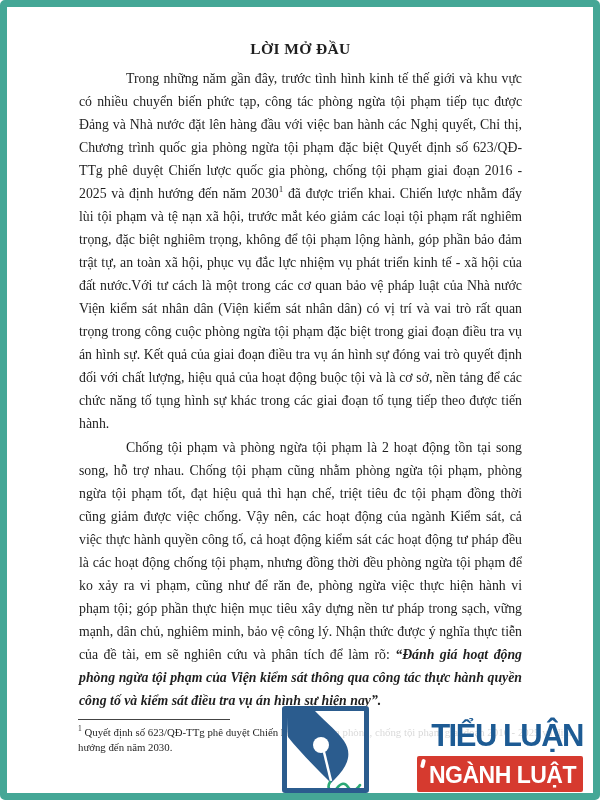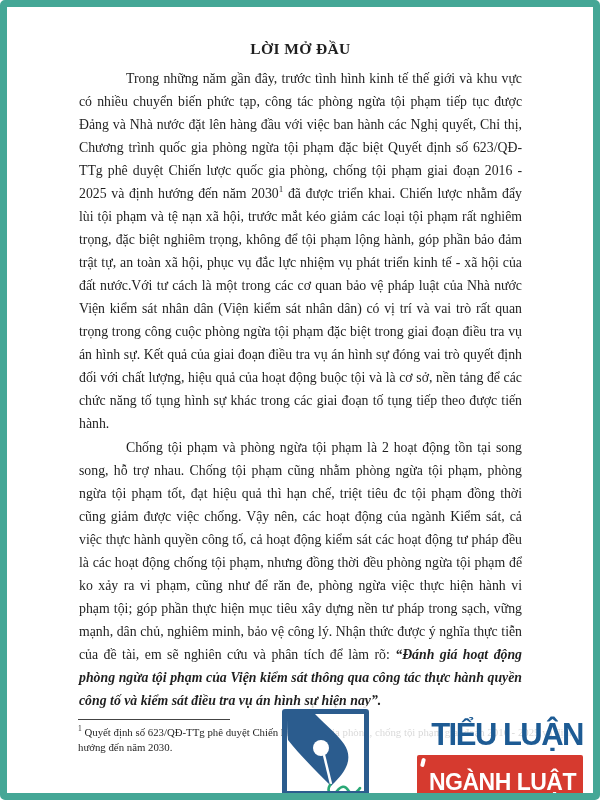--- a/index.html
+++ b/index.html
@@ -86,21 +86,21 @@
   }
   .wm-subtitle {
     position:relative;
     font-family:"Liberation Sans", sans-serif;
     font-weight:700;
     font-size:23px;
     line-height:27px;
     letter-spacing:-0.5px;
     color:#ffffff;
     background:#d63a2f;
-    padding:14px 7px 3px 12px;
+    padding:6px 7px 3px 12px;
     border-radius:2px;
     margin-top:2px;
     white-space:nowrap;
     margin-left:48px;
   }
   .wm-tick {
     position:absolute;
     left:4px; top:3px;
     width:4px; height:9px;
     background:#ffffff;

